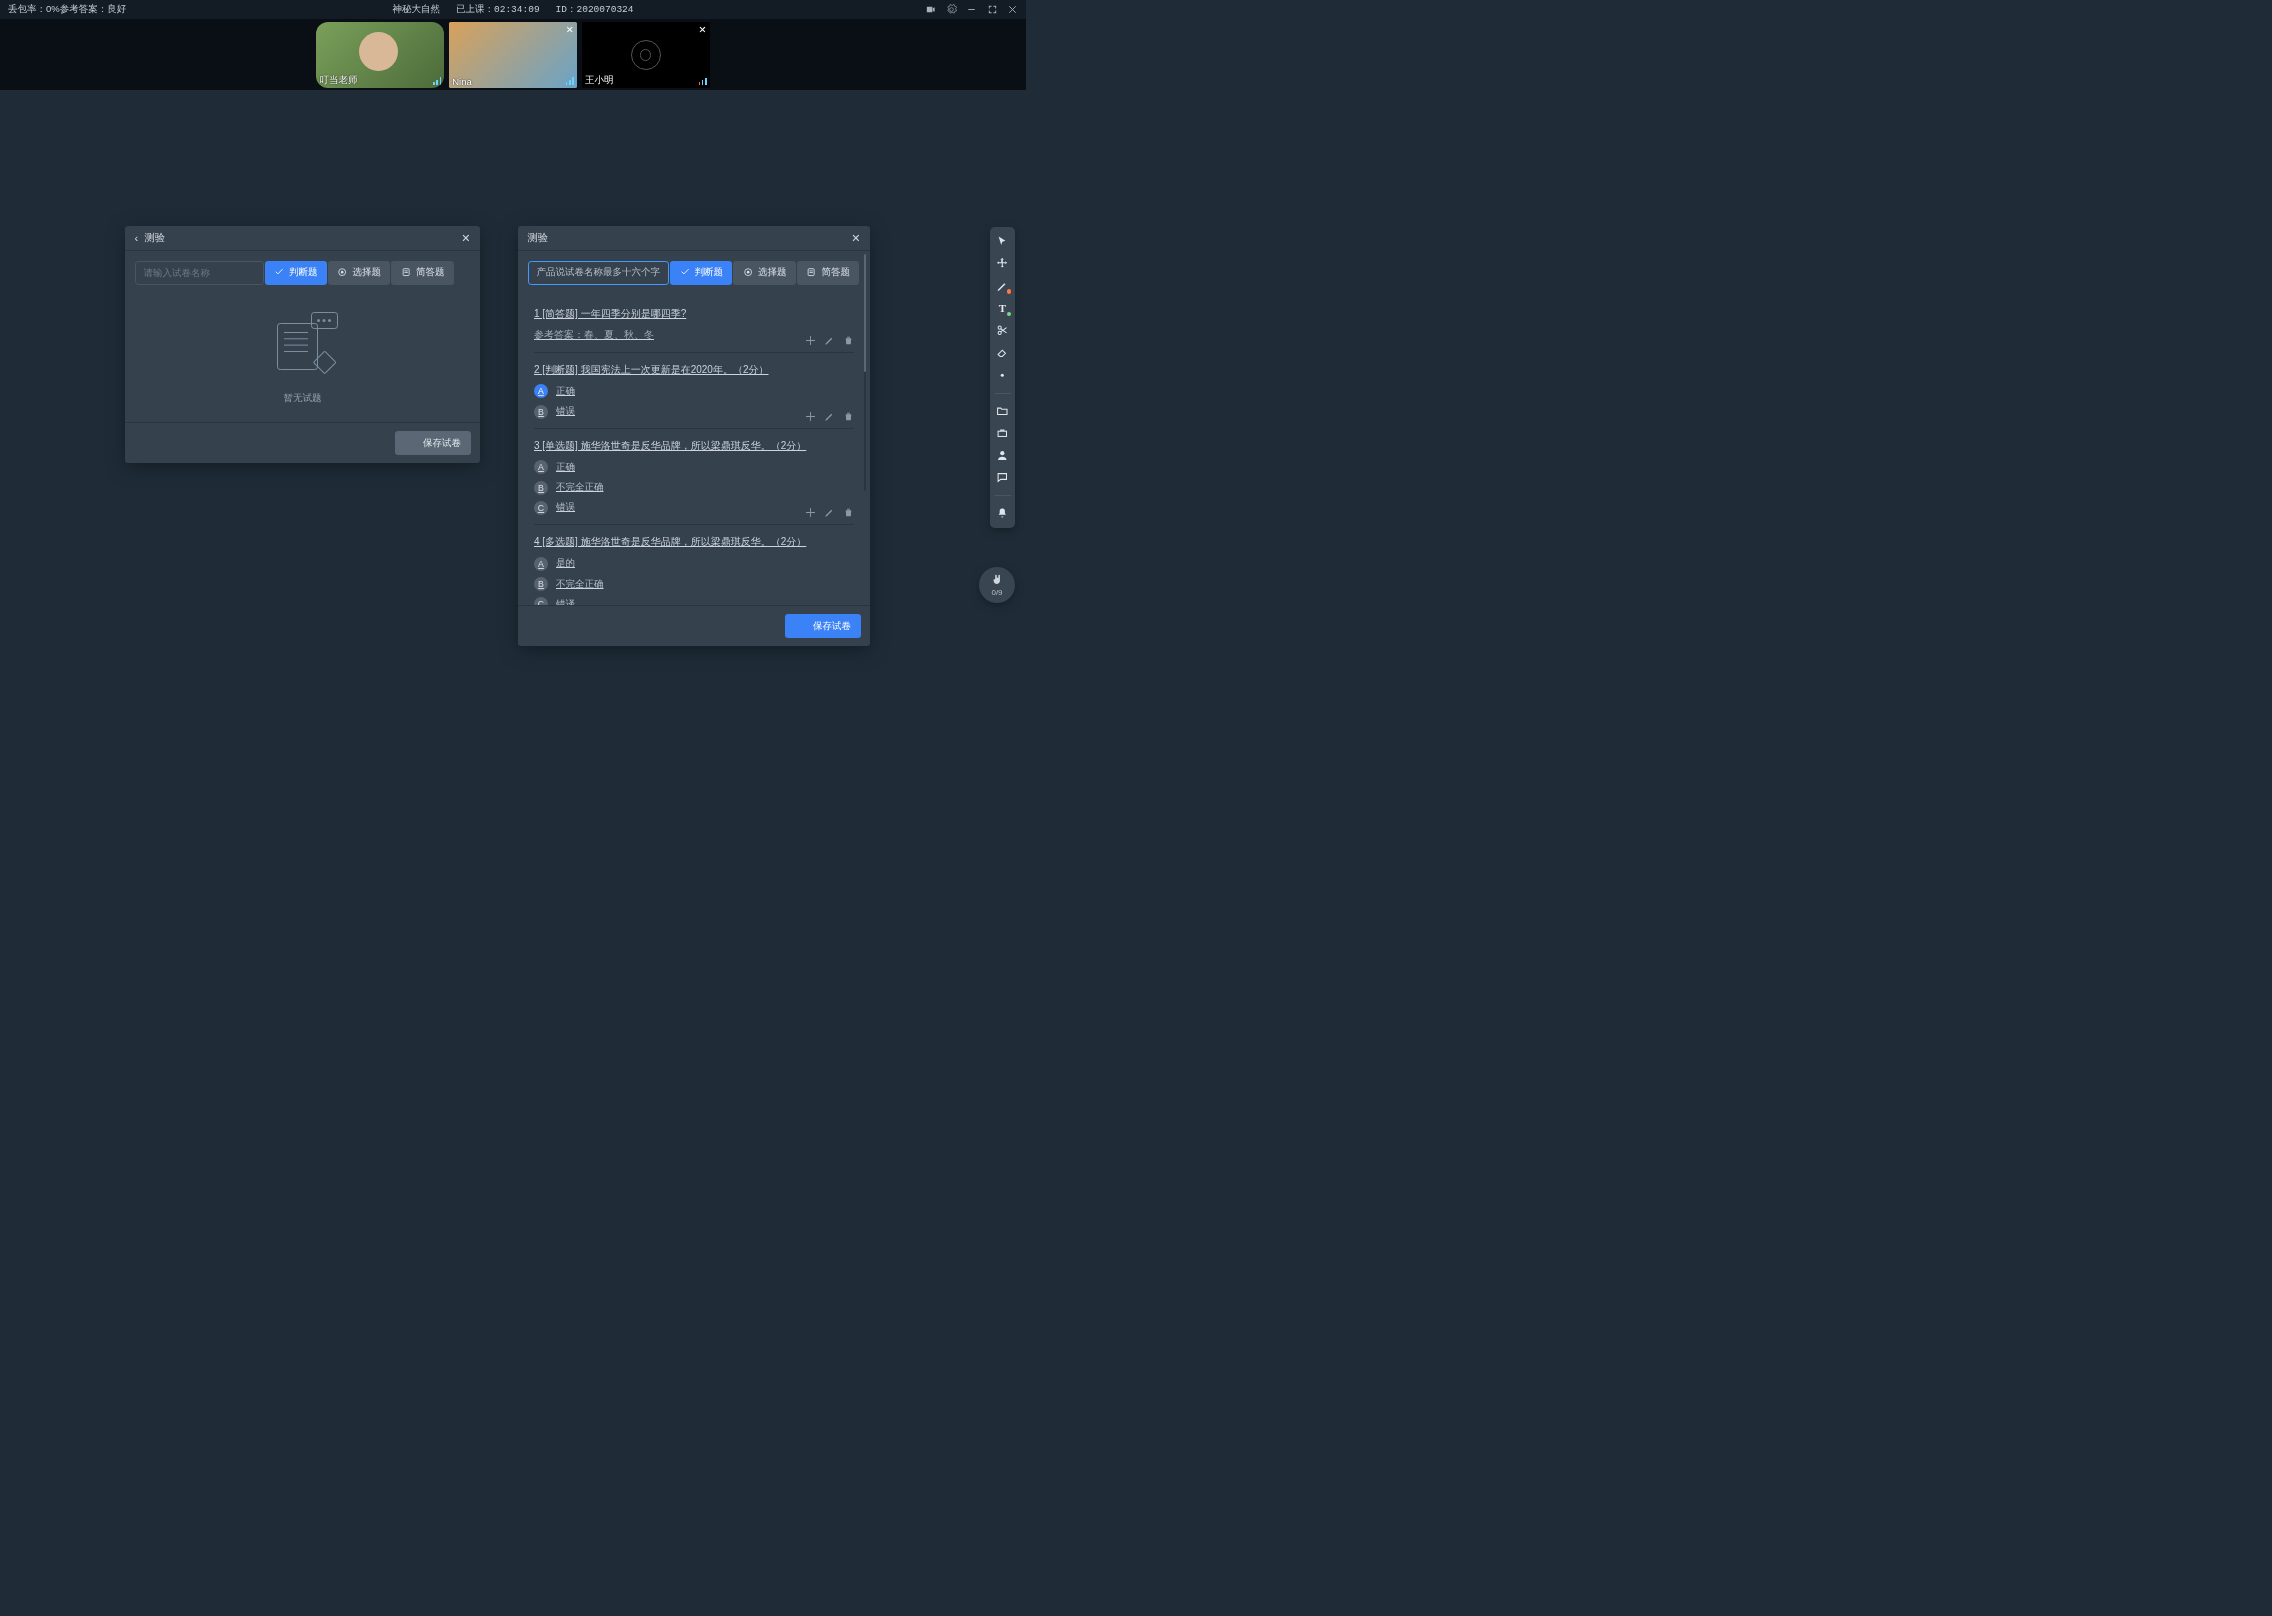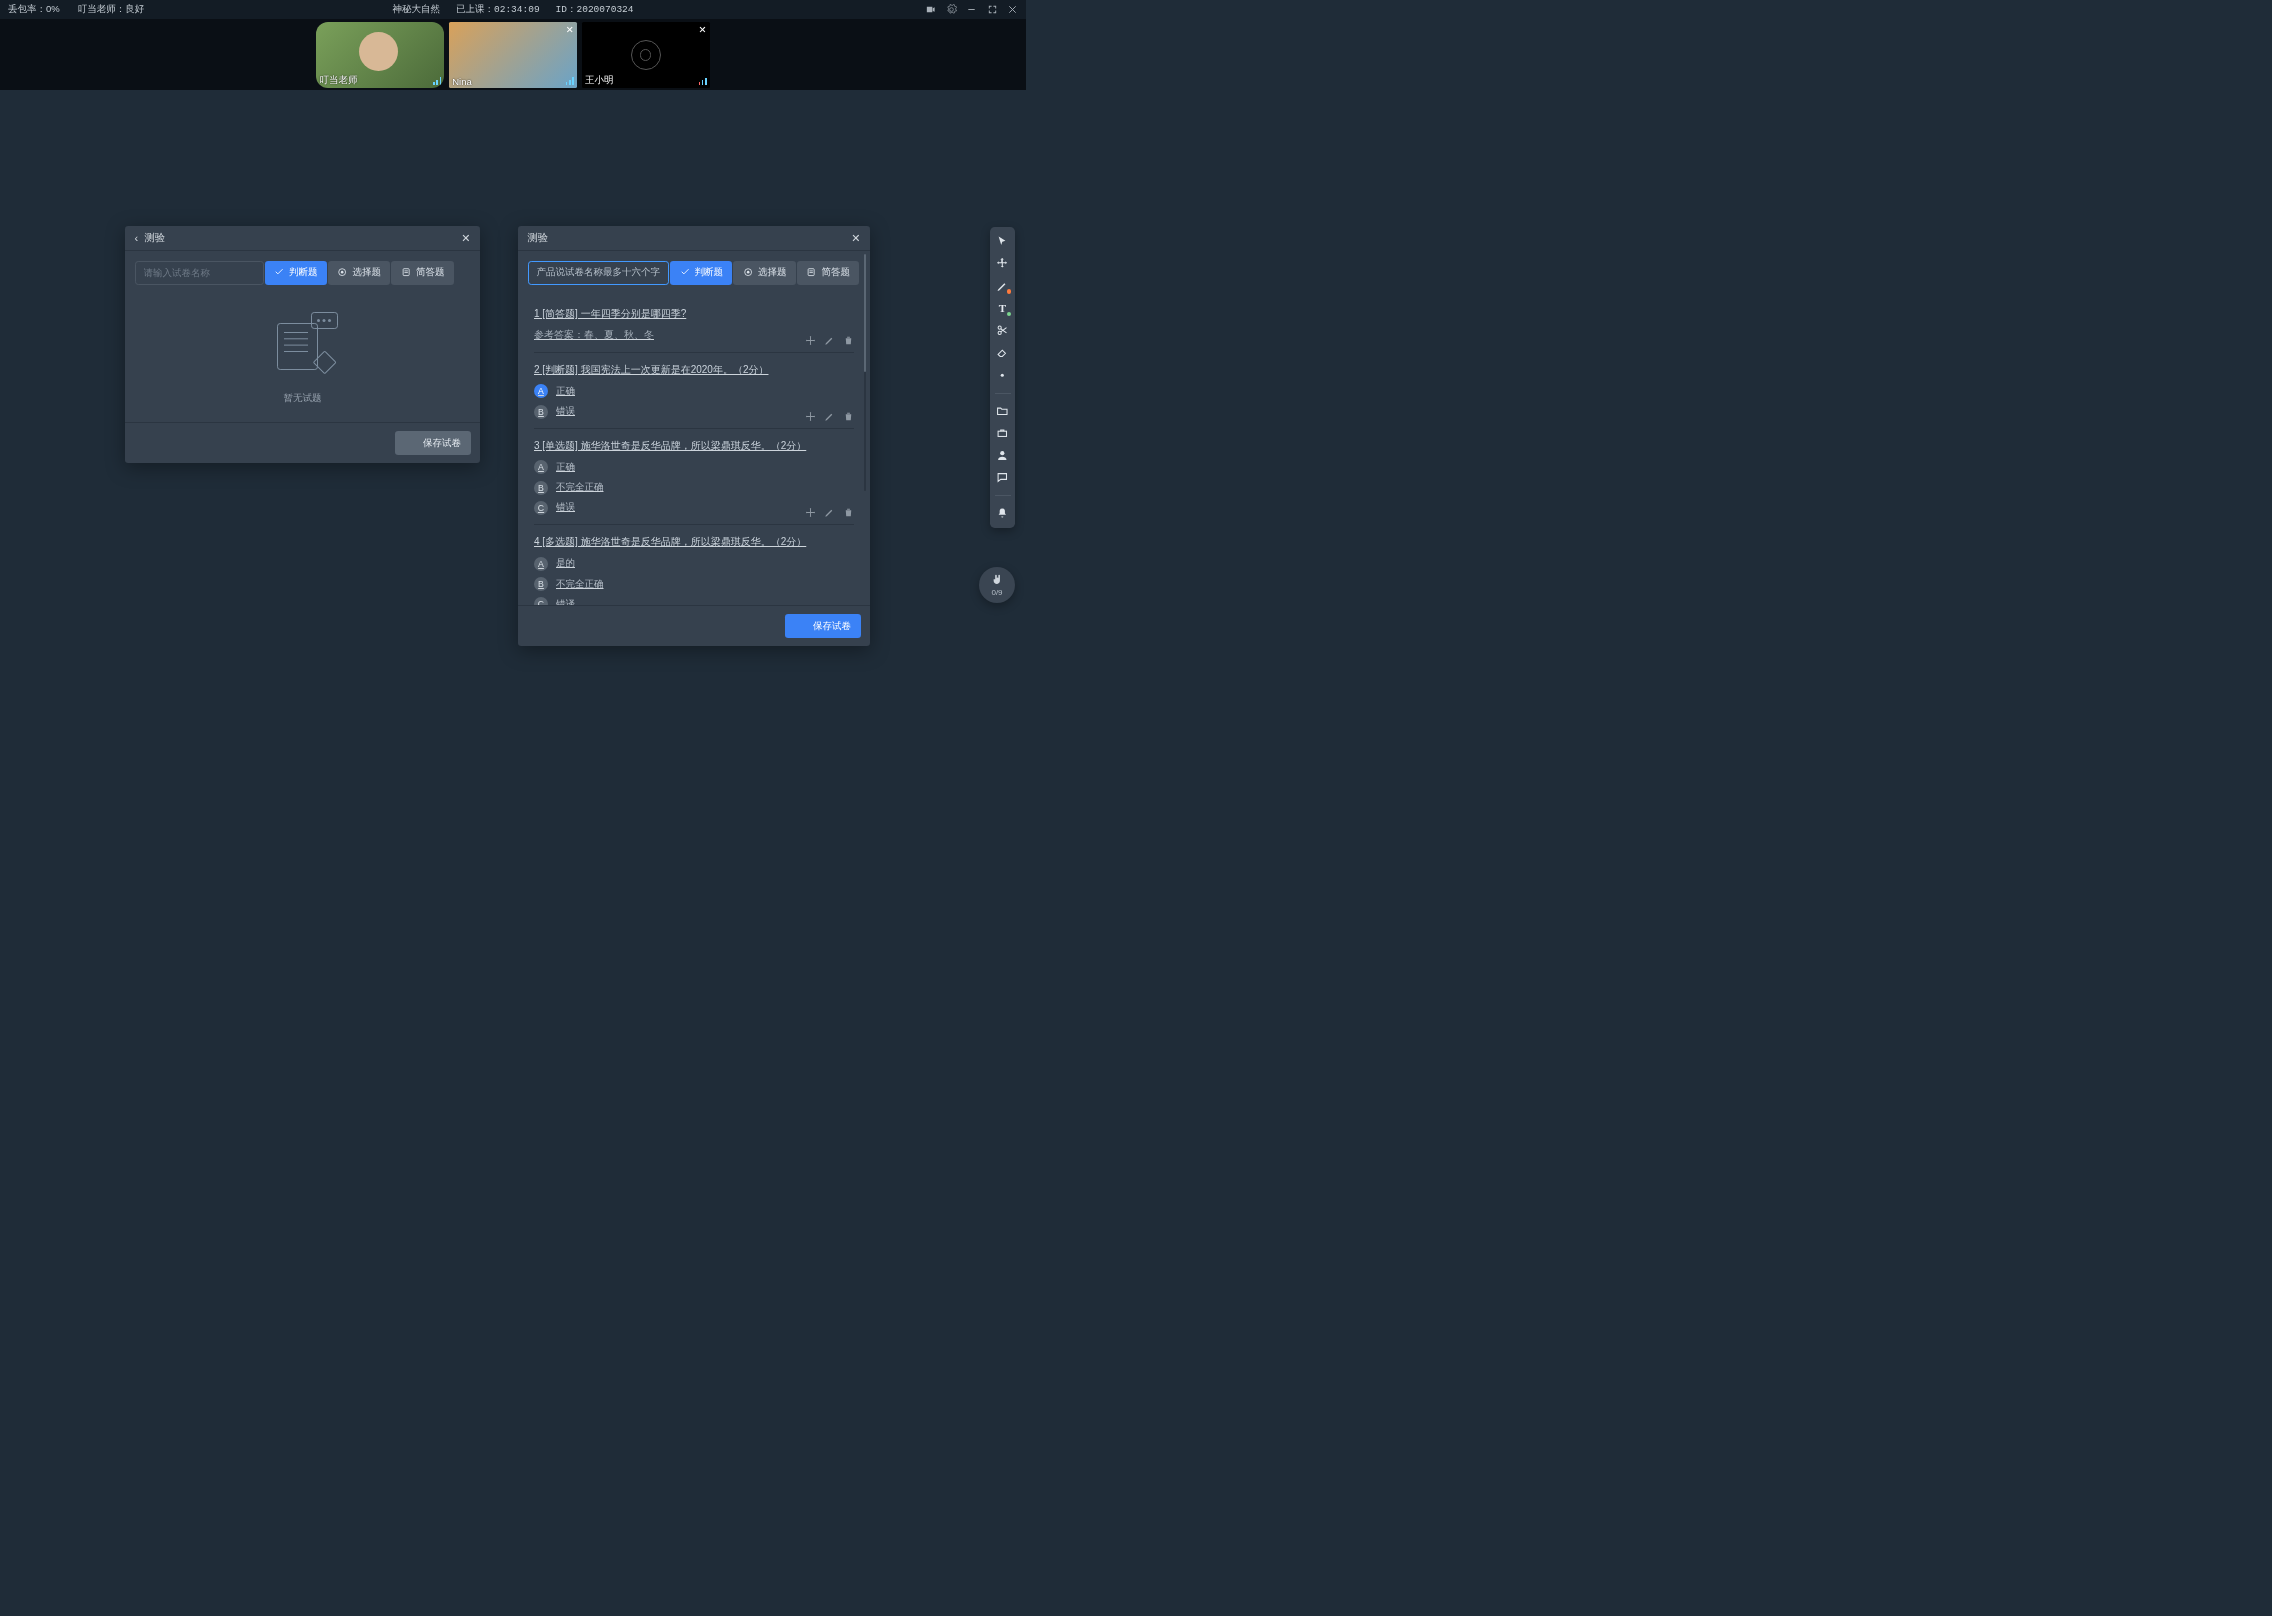--- a/index.html
+++ b/index.html
@@ -16,21 +16,21 @@
 
 .topbar {
   height:19px;
   background:#131c25;
   display:flex;
   align-items:center;
   padding:0 8px;
   font-size:9.5px;
   color:#c4ccd3;
 }
-.topbar .left { display:flex; gap:18px; }
+.topbar .left { display:flex; gap:0; }
 .topbar .center { position:absolute; left:50%; transform:translateX(-50%); display:flex; gap:16px;font-family:Liberation Mono, monospace;}
 .topbar .right { margin-left:auto; display:flex; gap:9.5px; align-items:center; }
 .topbar .ico { width:11px; height:11px; display:inline-flex; align-items:center; justify-content:center; opacity:.85; cursor:pointer;}
 .topbar svg { width:11px; height:11px; fill:#c4ccd3; }
 
 
 .videostrip {
   height:71px;
   background:#0a0f15;
   display:flex;
@@ -148,21 +148,21 @@
 }
 .handbubble svg{width:12.6px;height:12.6px;fill:#cfd6dd;}
 .handbubble span{font-size:8px;color:#b6bfc8;margin-top:1.6px;}
 </style>
 </head>
 <body>
 
 <div class="topbar">
   <div class="left">
     <span><span>丢包率：</span><span>0%</span></span>
-    <span><span>叮当老师：</span><span>良好</span></span>
+    <span><span>参考答案：</span><span>良好</span></span>
   </div>
   <div class="center">
     <span>神秘大自然</span>
     <span><span>已上课：</span><span>02:34:09</span></span>
     <span><span>ID：</span><span>2020070324</span></span>
   </div>
   <div class="right">
     <span class="ico">
         <svg viewBox="0 0 24 24">
           <path d="M4 6h12v12H4zM17 9l4-2v10l-4-2z"></path>

